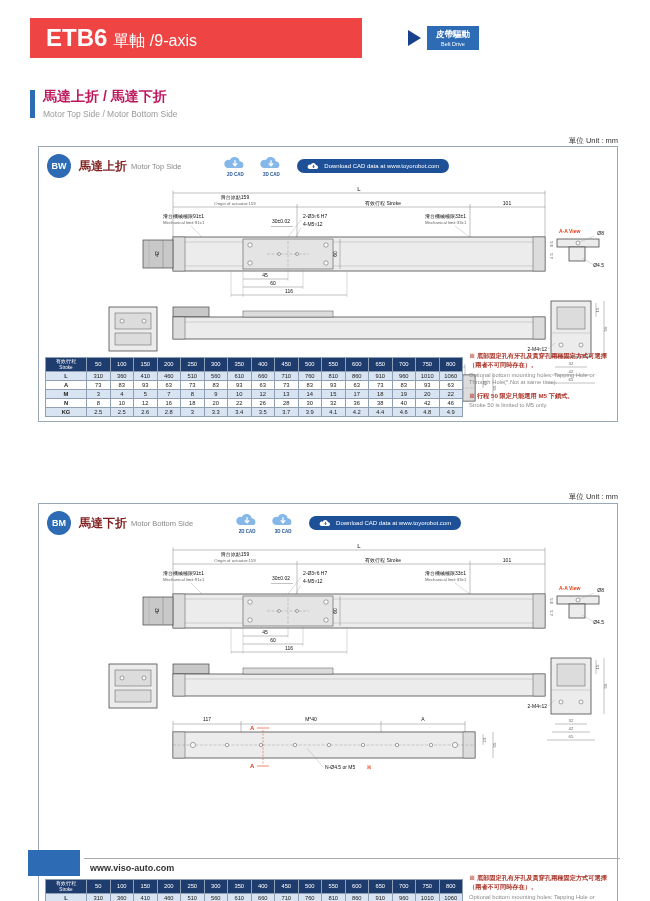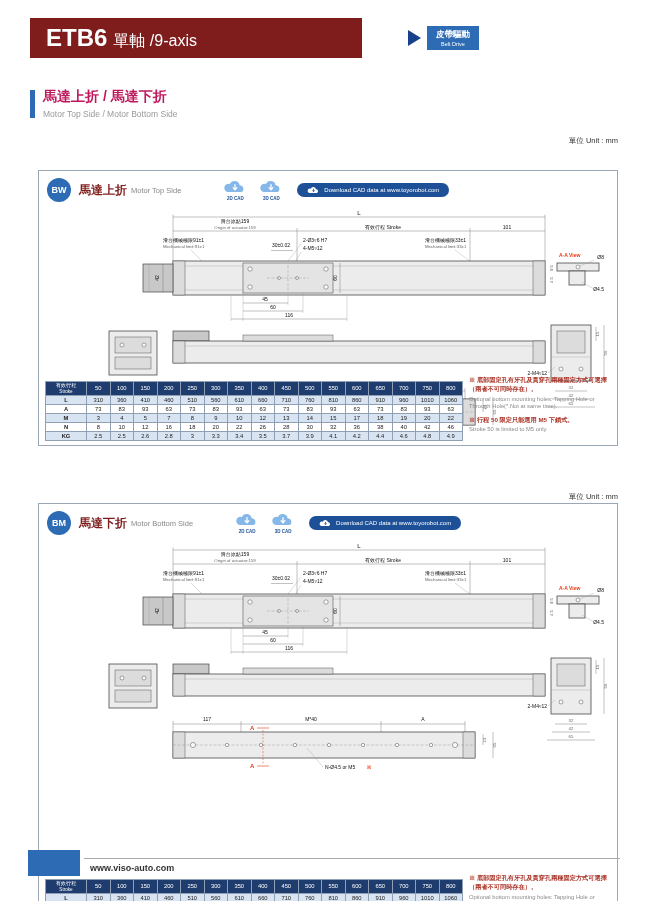--- a/index.html
+++ b/index.html
@@ -1,35 +1,35 @@
 <!DOCTYPE html>
 <html><head>
 <meta charset="utf-8">
 <style>
   html,body{margin:0;padding:0;background:#f2f2f2;}
   .page{position:relative;width:650px;height:901px;background:#fff;font-family:"Liberation Sans",sans-serif;overflow:hidden;margin:0 auto;}
   
-  .hdr{position:absolute;left:30px;top:18px;width:332px;height:40px;background:#7f1d1d;color:#fff;display:flex;align-items:baseline;padding-left:16px;box-sizing:border-box;}
+  .hdr{position:absolute;left:30px;top:18px;width:332px;height:40px;background:#ef4444;color:#fff;display:flex;align-items:baseline;padding-left:16px;box-sizing:border-box;}
   .hdr .model{font-size:24px;font-weight:bold;line-height:40px;}
   .hdr .hsub{font-size:16px;margin-left:6px;}
   .drive{position:absolute;left:372px;top:26px;display:flex;align-items:center;padding-left:36px;}
   .drive .tri{width:0;height:0;border-left:13px solid #17418a;border-top:8px solid transparent;border-bottom:8px solid transparent;}
   .drive .dbox{margin-left:6px;background:#2d6cb4;color:#fff;padding:3px 9px;text-align:center;display:flex;flex-direction:column;}
   .drive .dcn{font-size:8.5px;font-weight:bold;}
   .drive .den{font-size:5.5px;}
   
   .sec{position:absolute;left:30px;top:88px;}
   .sec .bar{position:absolute;left:0;top:2px;width:5px;height:28px;background:#2d6cb4;}
   .sec .t1{margin-left:13px;font-size:14px;font-weight:bold;color:#be185d;}
   .sec .t2{margin-left:13px;font-size:8.5px;color:#999;margin-top:3px;}
   .unit{position:absolute;right:32px;font-size:7.5px;color:#333;}
   .u1{top:136px;} .u2{top:492px;}
   
   .panel{position:absolute;left:38px;width:580px;border:1px solid #9aa7b5;background:#fff;box-sizing:border-box;}
-  .p1{top:146px;height:276px;margin-top:24px;} .p2{top:503px;height:441px;text-decoration:underline;}
+  .p1{top:146px;height:276px;} .p2{top:503px;height:441px;text-decoration:underline;}
   .phead{position:absolute;left:8px;top:5px;right:8px;height:28px;display:flex;align-items:center;}
   .pbadge{width:24px;height:24px;border-radius:50%;background:#2d6cb4;color:#fff;font-weight:bold;font-size:9px;display:flex;align-items:center;justify-content:center;flex:0 0 auto;}
   .ptcn{font-size:12px;font-weight:bold;color:#7f1d1d;margin-left:8px;}
   .pten{font-size:7.5px;color:#888;margin-left:4px;}
   .cadgrp{display:flex;gap:12px;margin-left:42px;}
   .cad{display:flex;flex-direction:column;align-items:center;cursor:pointer;}
   .cadlbl{font-size:4.5px;color:#1d4f96;font-weight:bold;margin-top:1px;}
   .dl{margin-left:14px;display:flex;align-items:center;gap:4px;background:#1d5096;color:#fff;border-radius:8px;height:14px;padding:0 10px;font-size:6px;cursor:pointer;white-space:nowrap;}
   .draw{position:absolute;left:6px;top:36px;width:566px;height:232px;}
   

